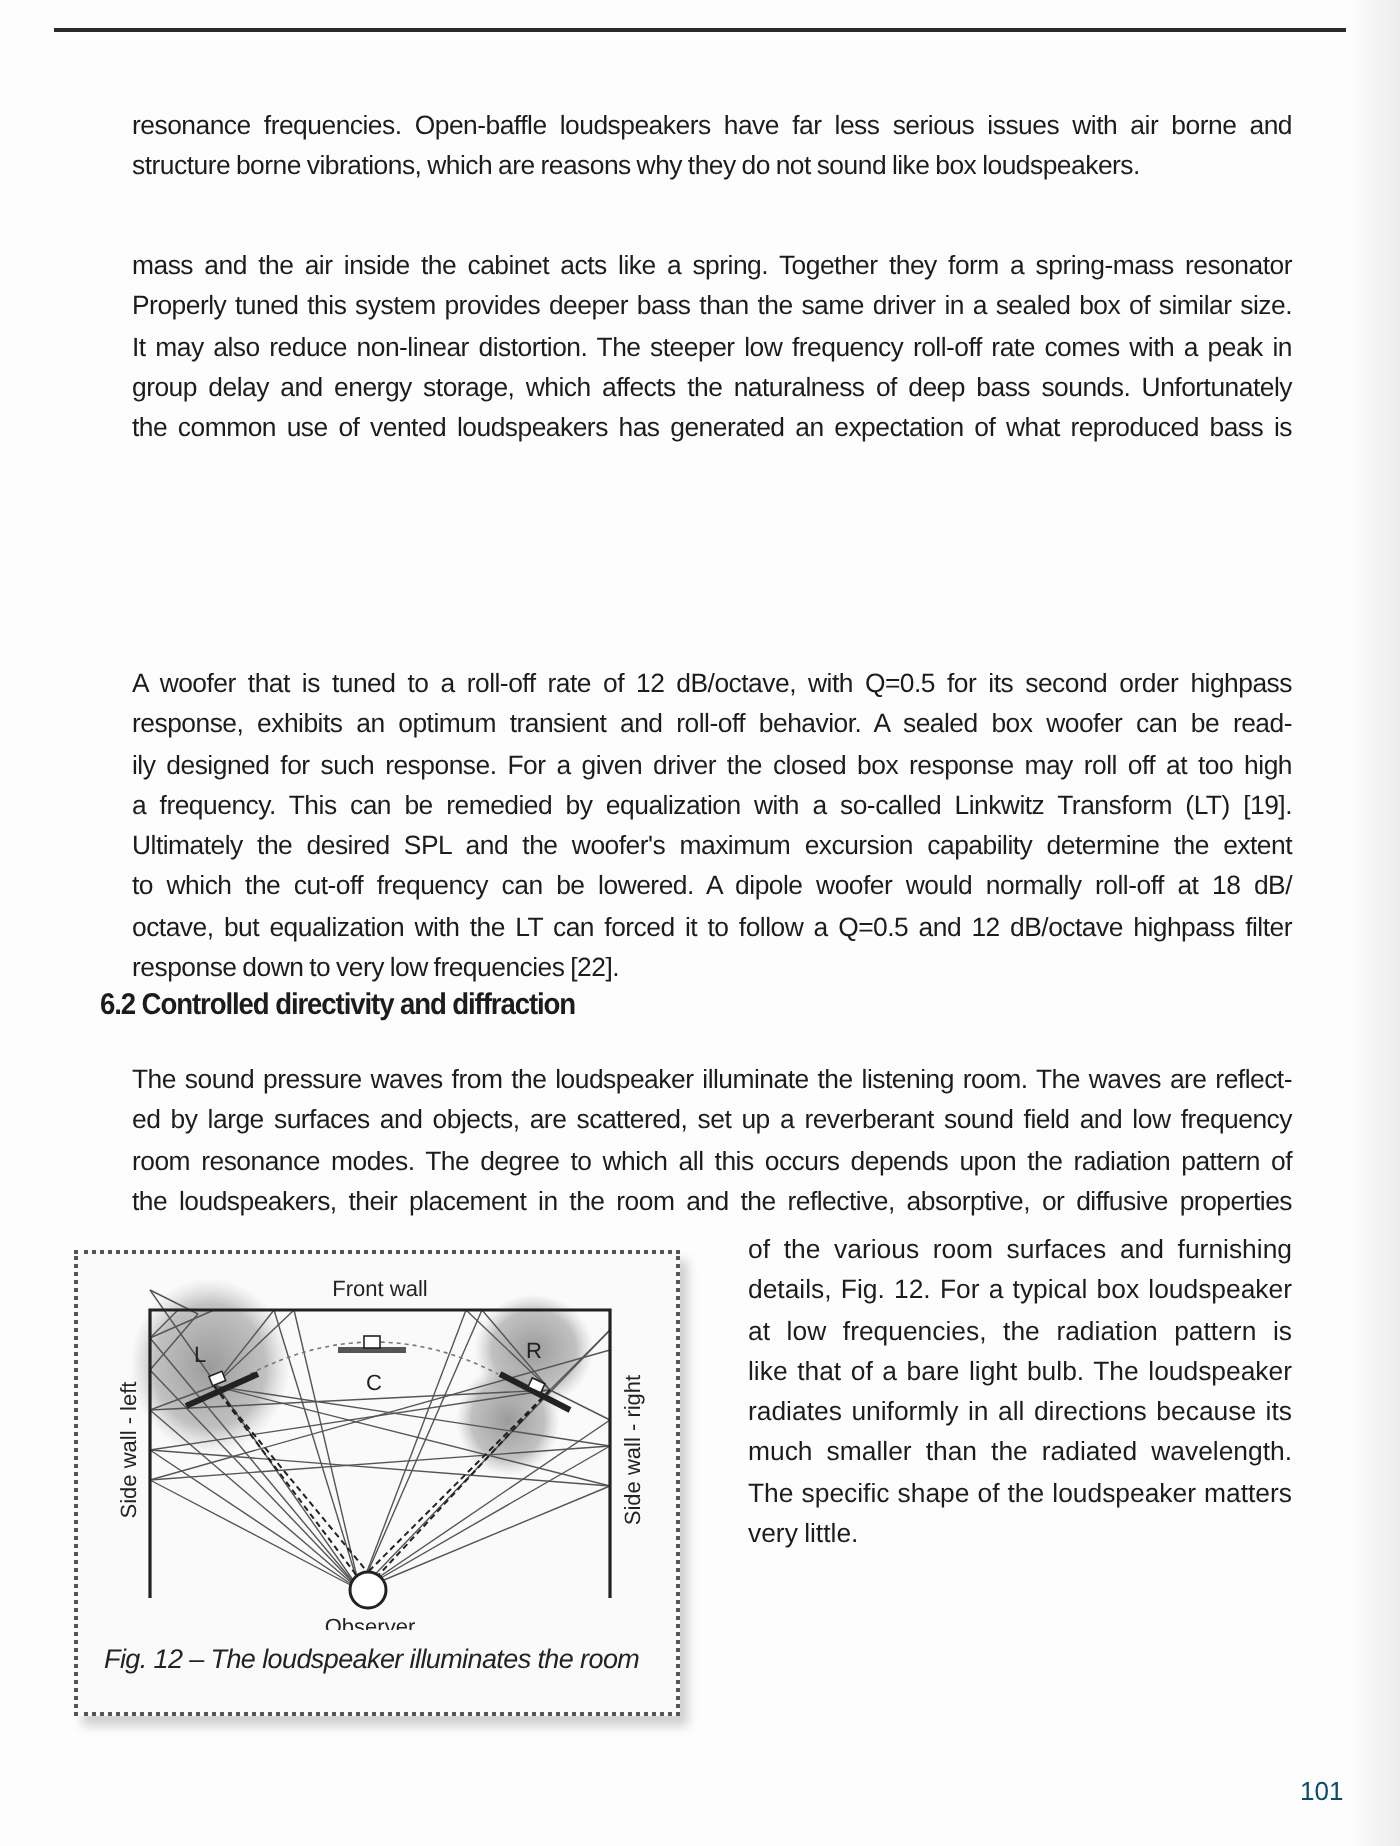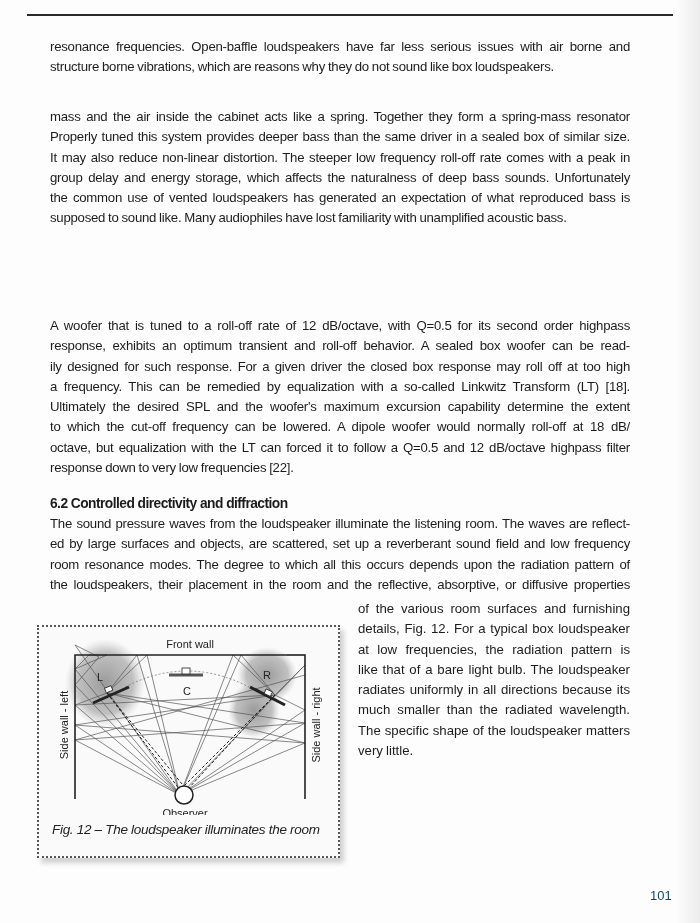--- a/index.html
+++ b/index.html
@@ -11,21 +11,21 @@
     }
     .page-edge {
       position: absolute; right: 0; top: 0; width: 22px; height: 923px;
       background: linear-gradient(to right, #fbfbfb, #ececec);
     }
     .header-rule {
       position: absolute; left: 27px; top: 14px; width: 646px; height: 2px;
       background: #2a2a2a;
     }
     .para {
-      position: absolute; left: 50px; width: 580px; margin: 0;
+      position: absolute; left: 50px; width: 580px; margin: 16px;
       font-size: 13.2px; line-height: 20.3px; text-align: justify;
       letter-spacing: -0.25px; word-spacing: -0.5px;
     }
     .para .line { display: block; text-align: justify; text-align-last: justify; white-space: nowrap; }
     .para .line.last { text-align-last: left; }
     #p1 { top: 37px; }
     #p2 { top: 107px; }
     #p3 { top: 316px; }
     .section-heading {
       position: absolute; left: 50px; top: 494px; margin: 0;
@@ -61,28 +61,27 @@
   <span class="line">resonance frequencies. Open-baffle loudspeakers have far less serious issues with air borne and</span>
   <span class="line last">structure borne vibrations, which are reasons why they do not sound like box loudspeakers.</span>
 </p>
 
 <p class="para" id="p2">
   <span class="line">mass and the air inside the cabinet acts like a spring. Together they form a spring-mass resonator</span>
   <span class="line">Properly tuned this system provides deeper bass than the same driver in a sealed box of similar size.</span>
   <span class="line">It may also reduce non-linear distortion. The steeper low frequency roll-off rate comes with a peak in</span>
   <span class="line">group delay and energy storage, which affects the naturalness of deep bass sounds. Unfortunately</span>
   <span class="line">the common use of vented loudspeakers has generated an expectation of what reproduced bass is</span>
-  <span class="line last">supposed to sound like. Many audiophiles have lost familiarity with unamplified acoustic bass.</span>
 </p>
 
 <p class="para" id="p3">
   <span class="line">A woofer that is tuned to a roll-off rate of 12 dB/octave, with Q=0.5 for its second order highpass</span>
   <span class="line">response, exhibits an optimum transient and roll-off behavior. A sealed box woofer can be read-</span>
   <span class="line">ily designed for such response. For a given driver the closed box response may roll off at too high</span>
-  <span class="line">a frequency. This can be remedied by equalization with a so-called Linkwitz Transform (LT) [18].</span>
+  <span class="line">a frequency. This can be remedied by equalization with a so-called Linkwitz Transform (LT) [19].</span>
   <span class="line">Ultimately the desired SPL and the woofer's maximum excursion capability determine the extent</span>
   <span class="line">to which the cut-off frequency can be lowered. A dipole woofer would normally roll-off at 18 dB/</span>
   <span class="line">octave, but equalization with the LT can forced it to follow a Q=0.5 and 12 dB/octave highpass filter</span>
   <span class="line last">response down to very low frequencies [22].</span>
 </p>
 
 <h2 class="section-heading">6.2 Controlled directivity and diffraction</h2>
 
 <p class="para" id="p4">
   <span class="line">The sound pressure waves from the loudspeaker illuminate the listening room. The waves are reflect-</span>

